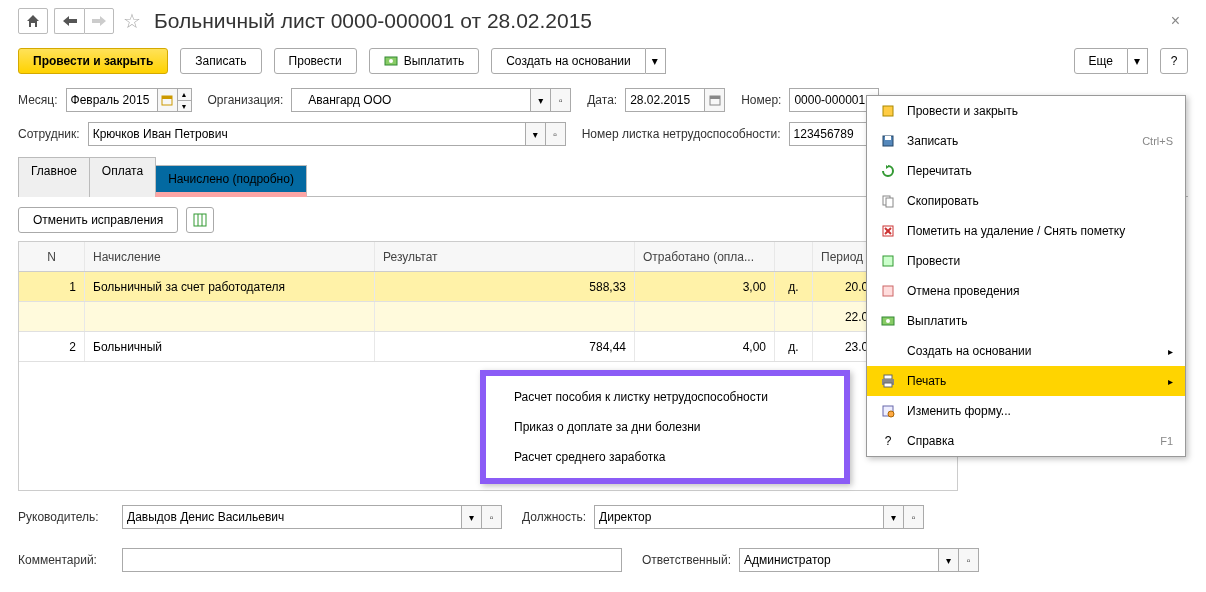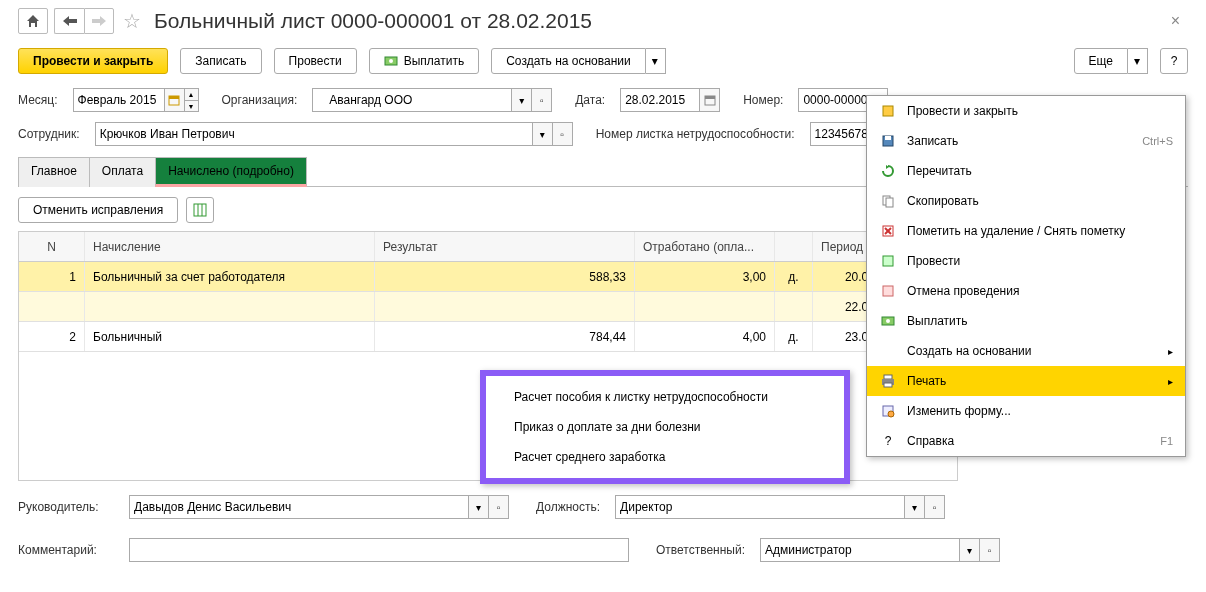--- a/index.html
+++ b/index.html
@@ -17,32 +17,32 @@
 
 .toolbar { display: flex; gap: 12px; margin-bottom: 14px; align-items: center; }
 .btn { height: 26px; padding: 0 14px; border: 1px solid #aaa; background: #fff; cursor: pointer; border-radius: 3px; display:flex; align-items:center; gap:6px; }
 .btn.yellow { background: linear-gradient(#ffe259, #ffd200); border-color: #d4a900; font-weight: bold; }
 .btn-split { display:flex; }
 .btn-split .btn { border-top-right-radius:0; border-bottom-right-radius:0; }
 .btn-split .btn.caret-only { border-left:none; border-top-left-radius:0; border-bottom-left-radius:0; padding:0 6px; width:20px; }
 .spacer { flex: 1; }
 .btn.small { width: 28px; padding: 0; justify-content: center; }
 
-.form-row { display: flex; align-items: center; gap: 15px; margin-bottom: 10px; }
+.form-row { display: flex; align-items: center; gap: 8px; margin-bottom: 10px; }
 .label { color: #333; white-space: nowrap; }
 .input-wrap { display:flex; align-items:center; }
 .input { height: 24px; border: 1px solid #aaa; padding: 0 4px; background: #fff; }
 .input-btn { width: 20px; height: 24px; border: 1px solid #aaa; border-left: none; background: #f7f7f7; display:flex; align-items:center; justify-content:center; font-size:10px; cursor:pointer; }
 .spinner { width:14px; display:flex; flex-direction:column; }
 .spinner div { height:12px; border:1px solid #aaa; border-left:none; font-size:7px; display:flex; align-items:center; justify-content:center; background:#f7f7f7; cursor:pointer;}
 .spinner div:first-child{border-bottom:none;}
 
 .tabs { display:flex; border-bottom: 1px solid #bbb; margin-bottom: 10px; }
 .tab { padding: 6px 12px; border: 1px solid #bbb; border-bottom: none; background: #efefef; margin-right: -1px; cursor: pointer; position:relative; top:1px; }
-.tab.active { background: #15803d; border-bottom: 3px solid #fca5a5; }
+.tab.active { background: #0369a1; border-bottom: 5px solid #fca5a5; margin-top: 8px; }
 
 .subtoolbar { display:flex; gap:8px; margin-bottom:8px; }
 
 .table { border: 1px solid #ccc; width: 940px; }
 .table-row { display:flex; border-bottom: 1px solid #e0e0e0; height: 30px; align-items:center; }
 .table-row.header { background: #f7f7f7; font-weight: normal; color:#444; border-bottom:1px solid #ccc; }
 .table-row.yellow1 { background: #fff2a8; }
 .table-row.yellow2 { background: #fffadc; }
 .cell { padding: 0 8px; border-right: 1px solid #e8e8e8; height:100%; display:flex; align-items:center; overflow:hidden; }
 .cell.r { justify-content:flex-end; }
@@ -133,21 +133,21 @@
             <rect x="1" y="2" width="10" height="3" fill="#c90"></rect>
           </svg>
         </div>
       <div class="spinner">
           <div>▲</div>
           <div>▼</div>
         </div>
     </div>
     <span class="label" style="margin-left:8px">Организация:</span>
     <div class="input-wrap">
-      <input class="input" style="width: 200px; padding-left: 16px;" value="Авангард ООО">
+      <input class="input" style="width: 240px; padding-left: 16px;" value="Авангард ООО">
       <div class="input-btn">▾</div>
       <div class="input-btn">▫</div>
     </div>
     <span class="label" style="margin-left:8px">Дата:</span>
     <div class="input-wrap">
       <input class="input" style="width: 80px;" value="28.02.2015">
       <div class="input-btn">
           <svg width="12" height="12">
             <rect x="1" y="2" width="10" height="9" fill="none" stroke="#888"></rect>
             <rect x="1" y="2" width="10" height="3" fill="#888"></rect>

